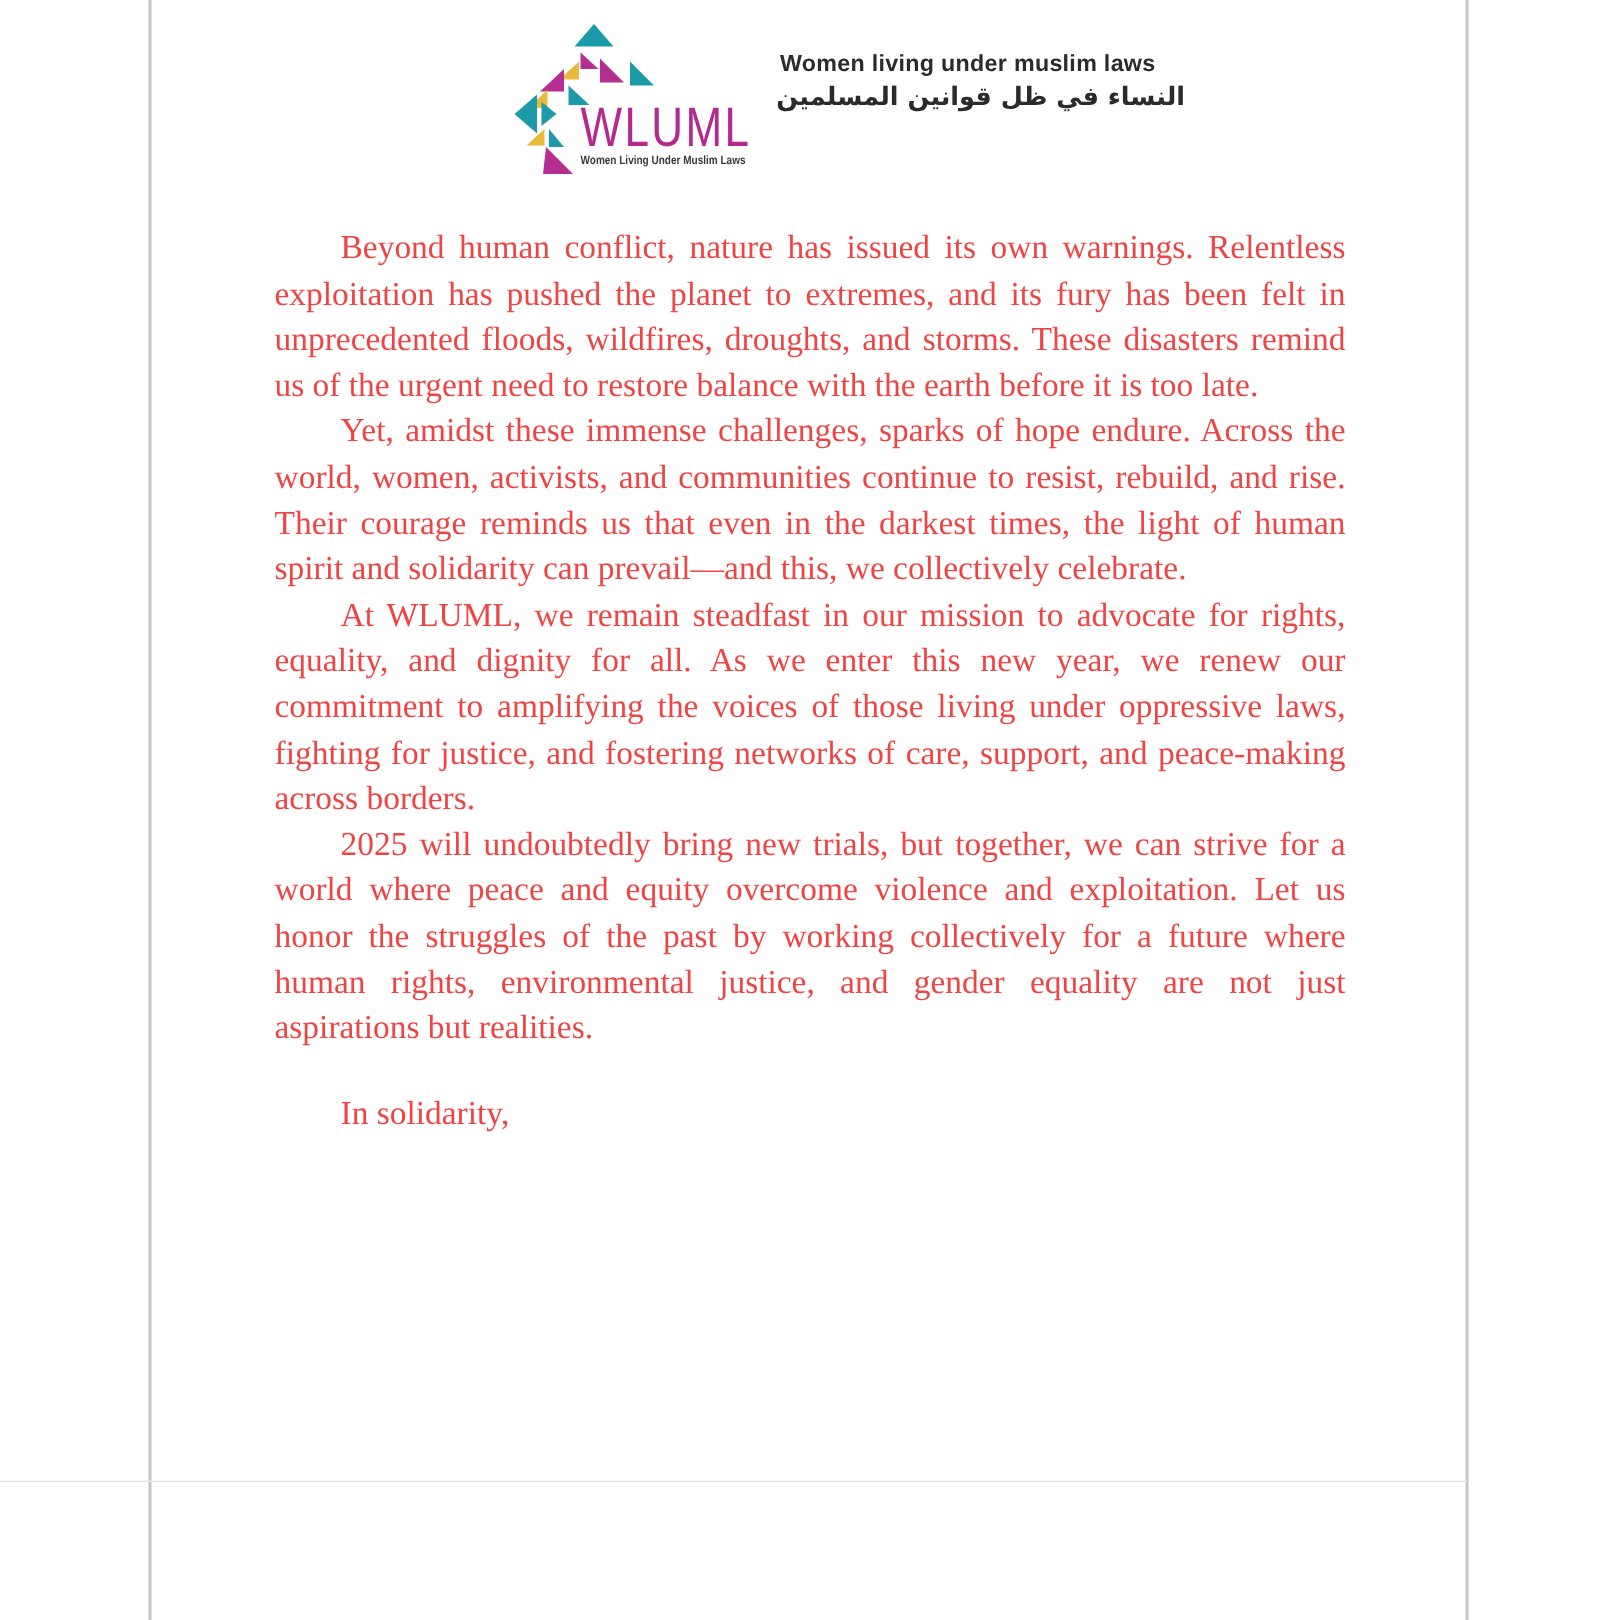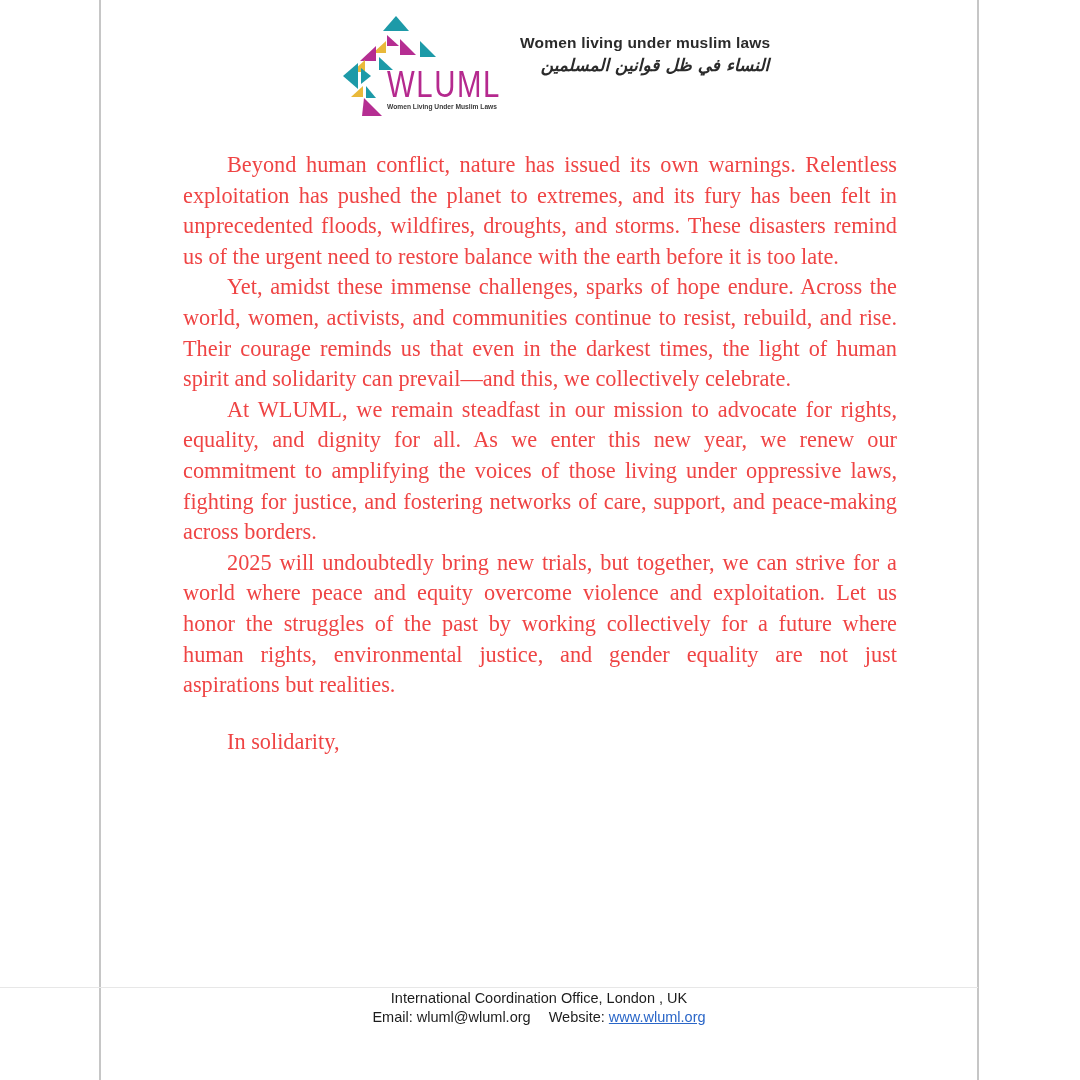--- a/index.html
+++ b/index.html
@@ -14,22 +14,22 @@
 
   .page { position: absolute; left: 100px; top: 0; width: 878px; height: 1080px; background: transparent; }
 
   
   .logo-svg { position: absolute; left: 243px; top: 12px; }
   .logo-wordmark { font-family: "Liberation Sans", sans-serif; font-weight: 400; letter-spacing: 2px; }
   .logo-tagline  { font-family: "Liberation Sans", sans-serif; font-weight: 700; }
 
   .org-block { position: absolute; left: 420px; top: 33px; width: 270px; color: #2b2b2b; }
   .org-en { font-size: 15.5px; font-weight: 700; line-height: 20px; letter-spacing: 0.2px; white-space: nowrap; }
-  .org-ar { font-size: 17px; font-weight: 700; line-height: 24px; direction: rtl; text-align: center;
-            font-family: "DejaVu Sans", sans-serif; white-space: nowrap; font-style: italic; }
+  .org-ar { font-size: 17px; font-weight: 700; line-height: 24px; direction: rtl; text-align: left;
+            font-family: "DejaVu Sans", sans-serif; white-space: nowrap; }
   .org-fr { font-size: 15.5px; font-weight: 700; line-height: 21px; white-space: nowrap; }
   .org-net { font-size: 13.5px; font-weight: 700; line-height: 18px; margin-top: 2px; white-space: nowrap; }
 
   
   .letter { position: absolute; left: 83px; top: 150px; width: 714px;
             font-family: "Liberation Serif", "DejaVu Serif", serif;
             font-size: 22.3px; line-height: 30.6px; color: #ef4444; text-align: justify; }
   .letter p { text-indent: 44px; }
   .letter .closing { margin-top: 26px; text-indent: 44px; text-align: left; }
   .letter .signature { text-indent: 0; text-align: left; }
@@ -75,24 +75,14 @@
   </div>
 
   <div class="letter">
     <p>Beyond human conflict, nature has issued its own warnings. Relentless exploitation has pushed the planet to extremes, and its fury has been felt in unprecedented floods, wildfires, droughts, and storms. These disasters remind us of the urgent need to restore balance with the earth before it is too late.</p>
     <p>Yet, amidst these immense challenges, sparks of hope endure. Across the world, women, activists, and communities continue to resist, rebuild, and rise. Their courage reminds us that even in the darkest times, the light of human spirit and solidarity can prevail—and this, we collectively celebrate.</p>
     <p>At WLUML, we remain steadfast in our mission to advocate for rights, equality, and dignity for all. As we enter this new year, we renew our commitment to amplifying the voices of those living under oppressive laws, fighting for justice, and fostering networks of care, support, and peace-making across borders.</p>
     <p>2025 will undoubtedly bring new trials, but together, we can strive for a world where peace and equity overcome violence and exploitation. Let us honor the struggles of the past by working collectively for a future where human rights, environmental justice, and gender equality are not just aspirations but realities.</p>
     <p class="closing">In solidarity,</p>
   </div>
 
-  <div class="footer">
-    <div>International Coordination Office, London , UK</div>
-    <div>
-      <span>Email:</span>
-      <span>wluml@wluml.org</span>
-      <span class="gap"></span>
-      <span>Website:</span>
-      <a href="#">www.wluml.org</a>
-    </div>
-  </div>
 
 </div>
 
 </body></html>

